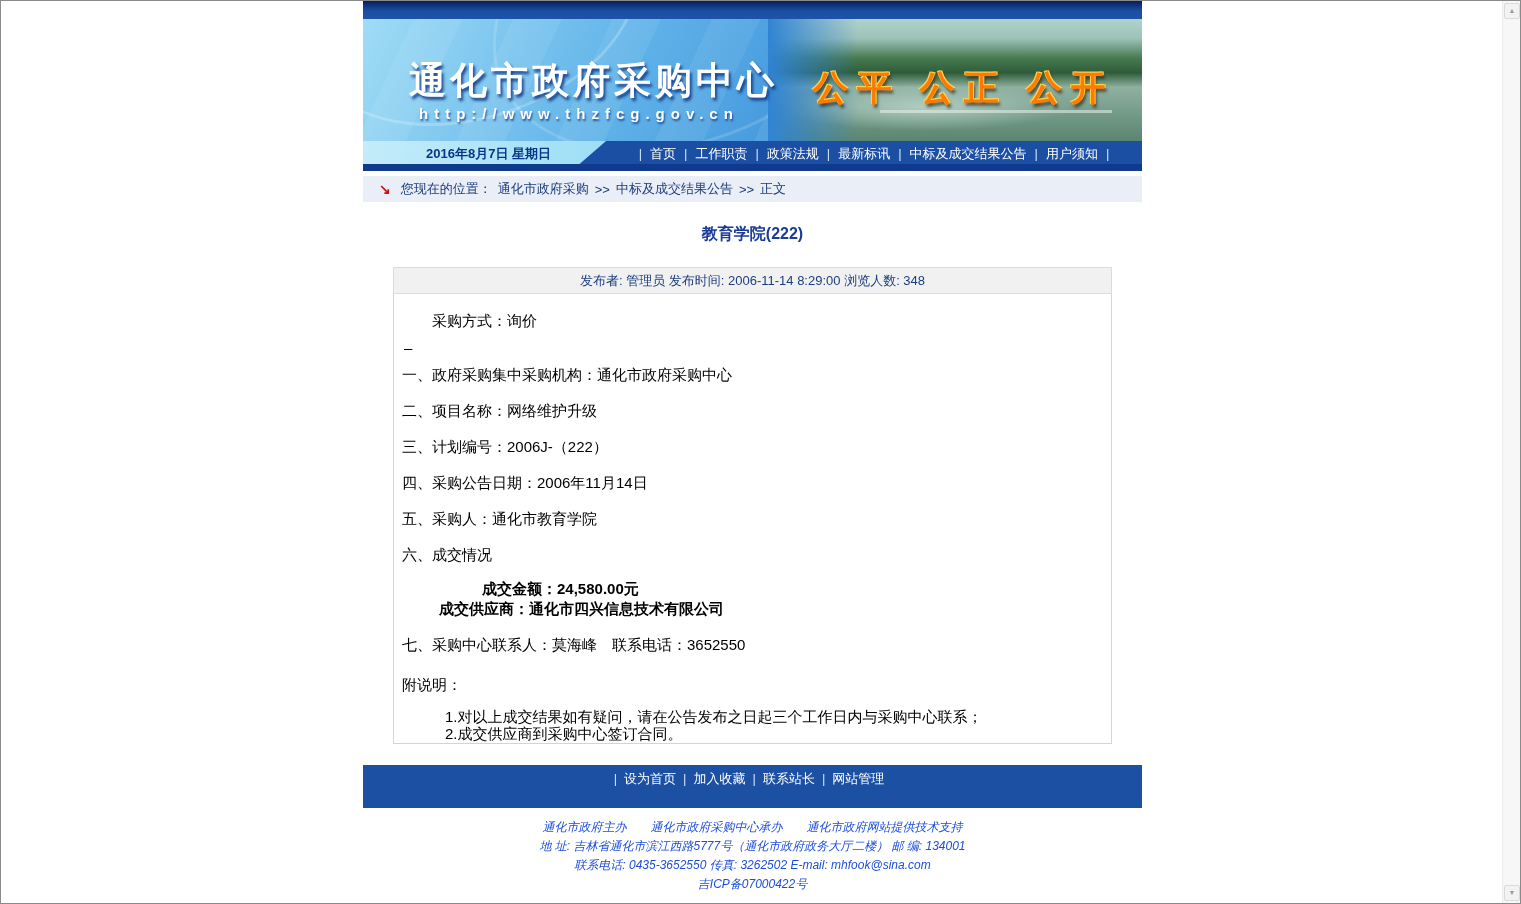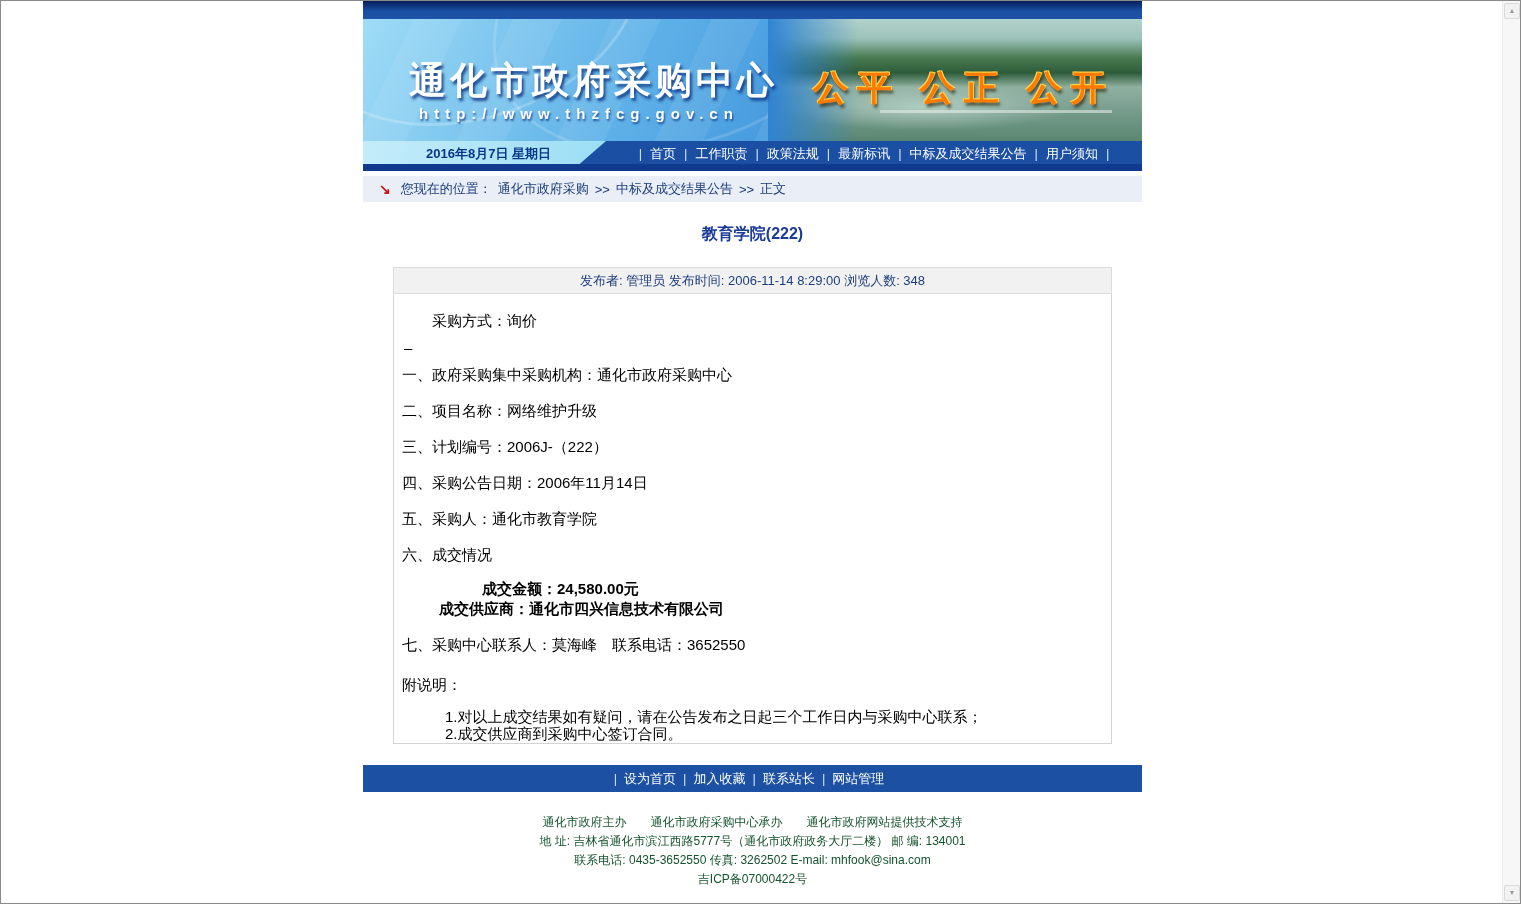--- a/index.html
+++ b/index.html
@@ -61,24 +61,24 @@
   .ln.first  { margin-top:0;  padding-left:38px; }
   .ln.dash   { margin-top:11px; padding-left:10px; }
   .ln.m11    { margin-top:11px; }
   .ln.money  { margin-top:18px; padding-left:88px; font-weight:bold; }
   .ln.vendor { margin-top:4px;  padding-left:45px; font-weight:bold; }
   .ln.note   { margin-top:24px; }
   .ln.note1  { margin-top:16px;  padding-left:51px; }
   .ln.note2  { margin-top:1px;  padding-left:51px; }
 
   
-  .footer-bar { margin-top:21px; height:27px; line-height:27px; background:#1b50a2; text-align:center; font-size:13px; color:#fff; }
+  .footer-bar { margin-top:21px; height:43px; line-height:27px; background:#1b50a2; text-align:center; font-size:13px; color:#fff; }
   .footer-bar a { color:#fff; text-decoration:none; margin:0 7px; cursor:pointer; }
   .footer-bar .pipe { color:#cfe0f5; }
-  .footer-text { margin-top:23px; text-align:center; font-size:12px; color:#14532d; }
+  .footer-text { margin-top:12px; text-align:center; font-size:12px; color:#1d4ed8;font-style:italic; }
   .footer-text div { line-height:14px; margin-top:5px; }
 </style>
 </head>
 <body>
 
 <div class="screen">
   <div class="column">
 
     <div class="top-bar"></div>
 

